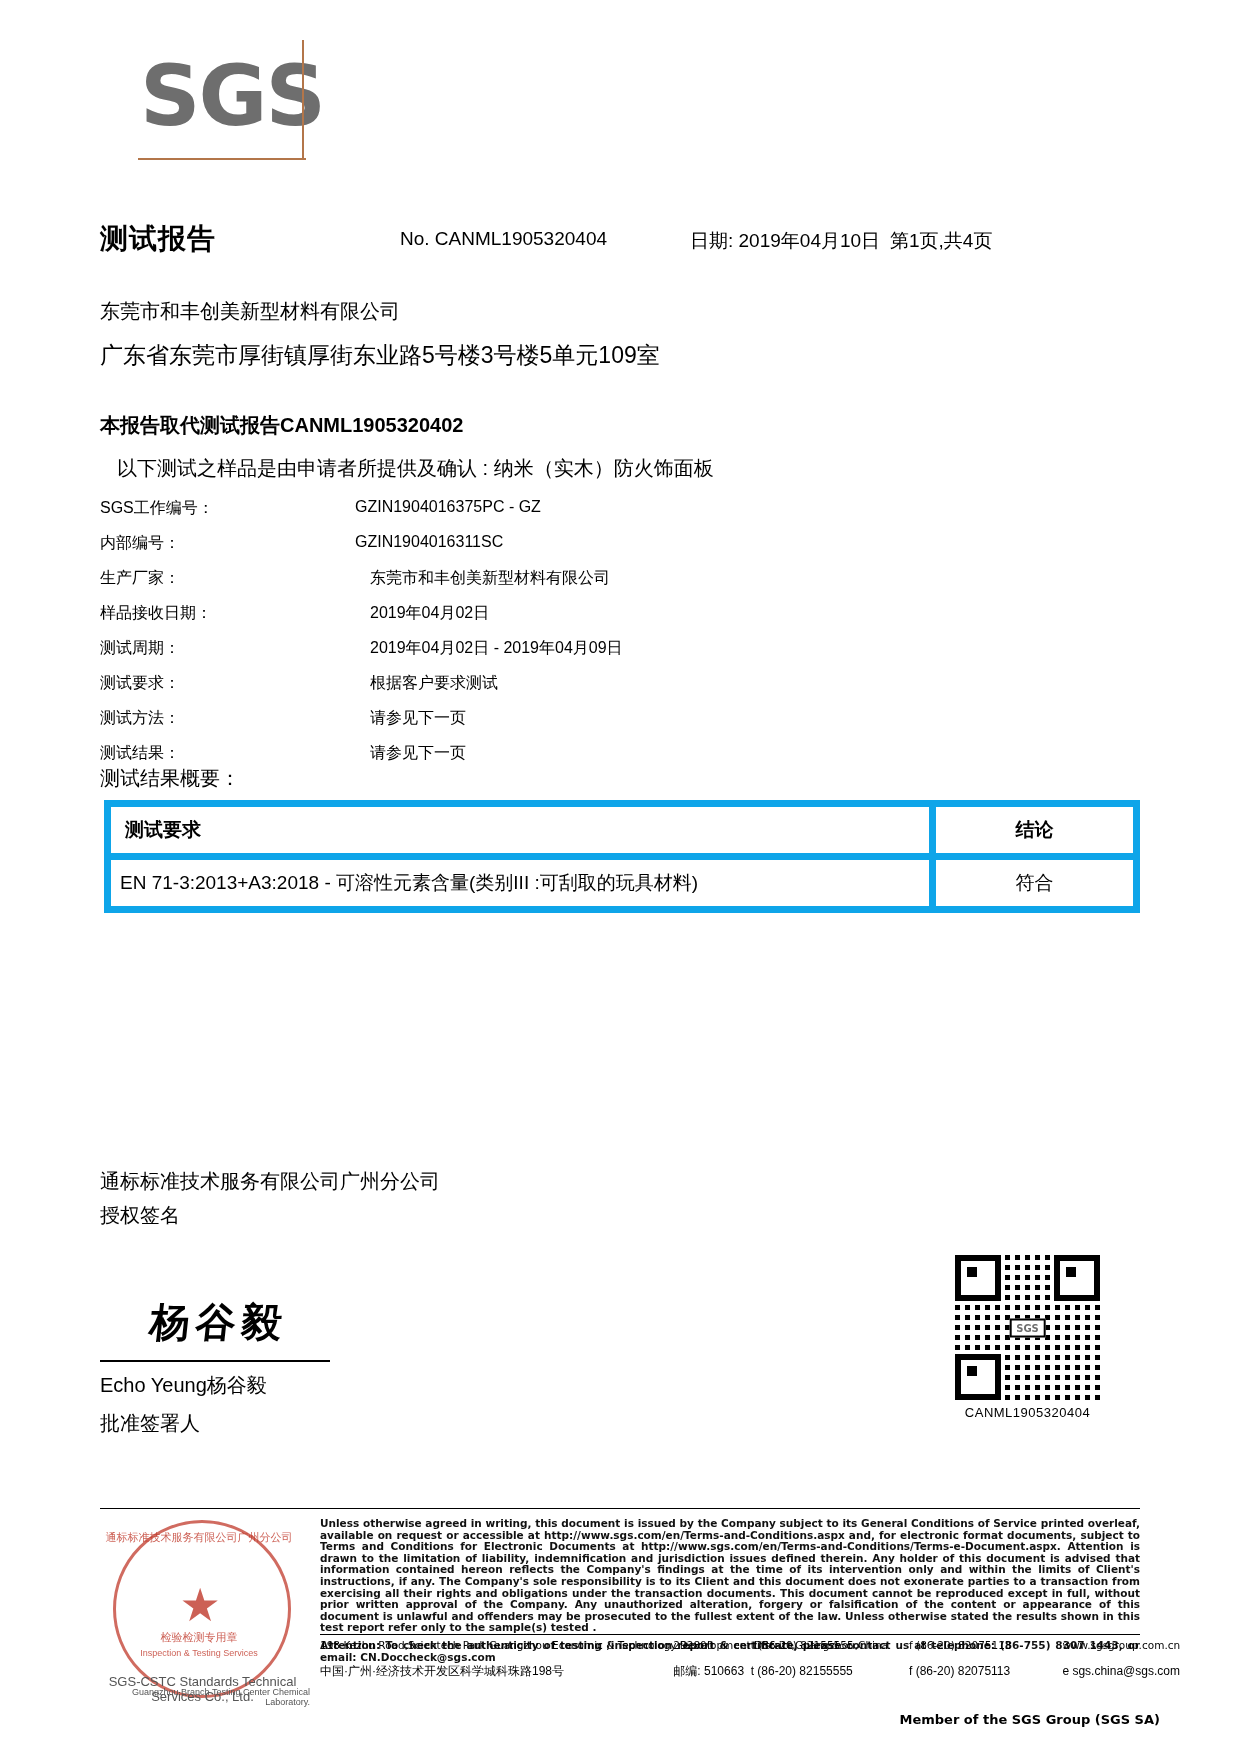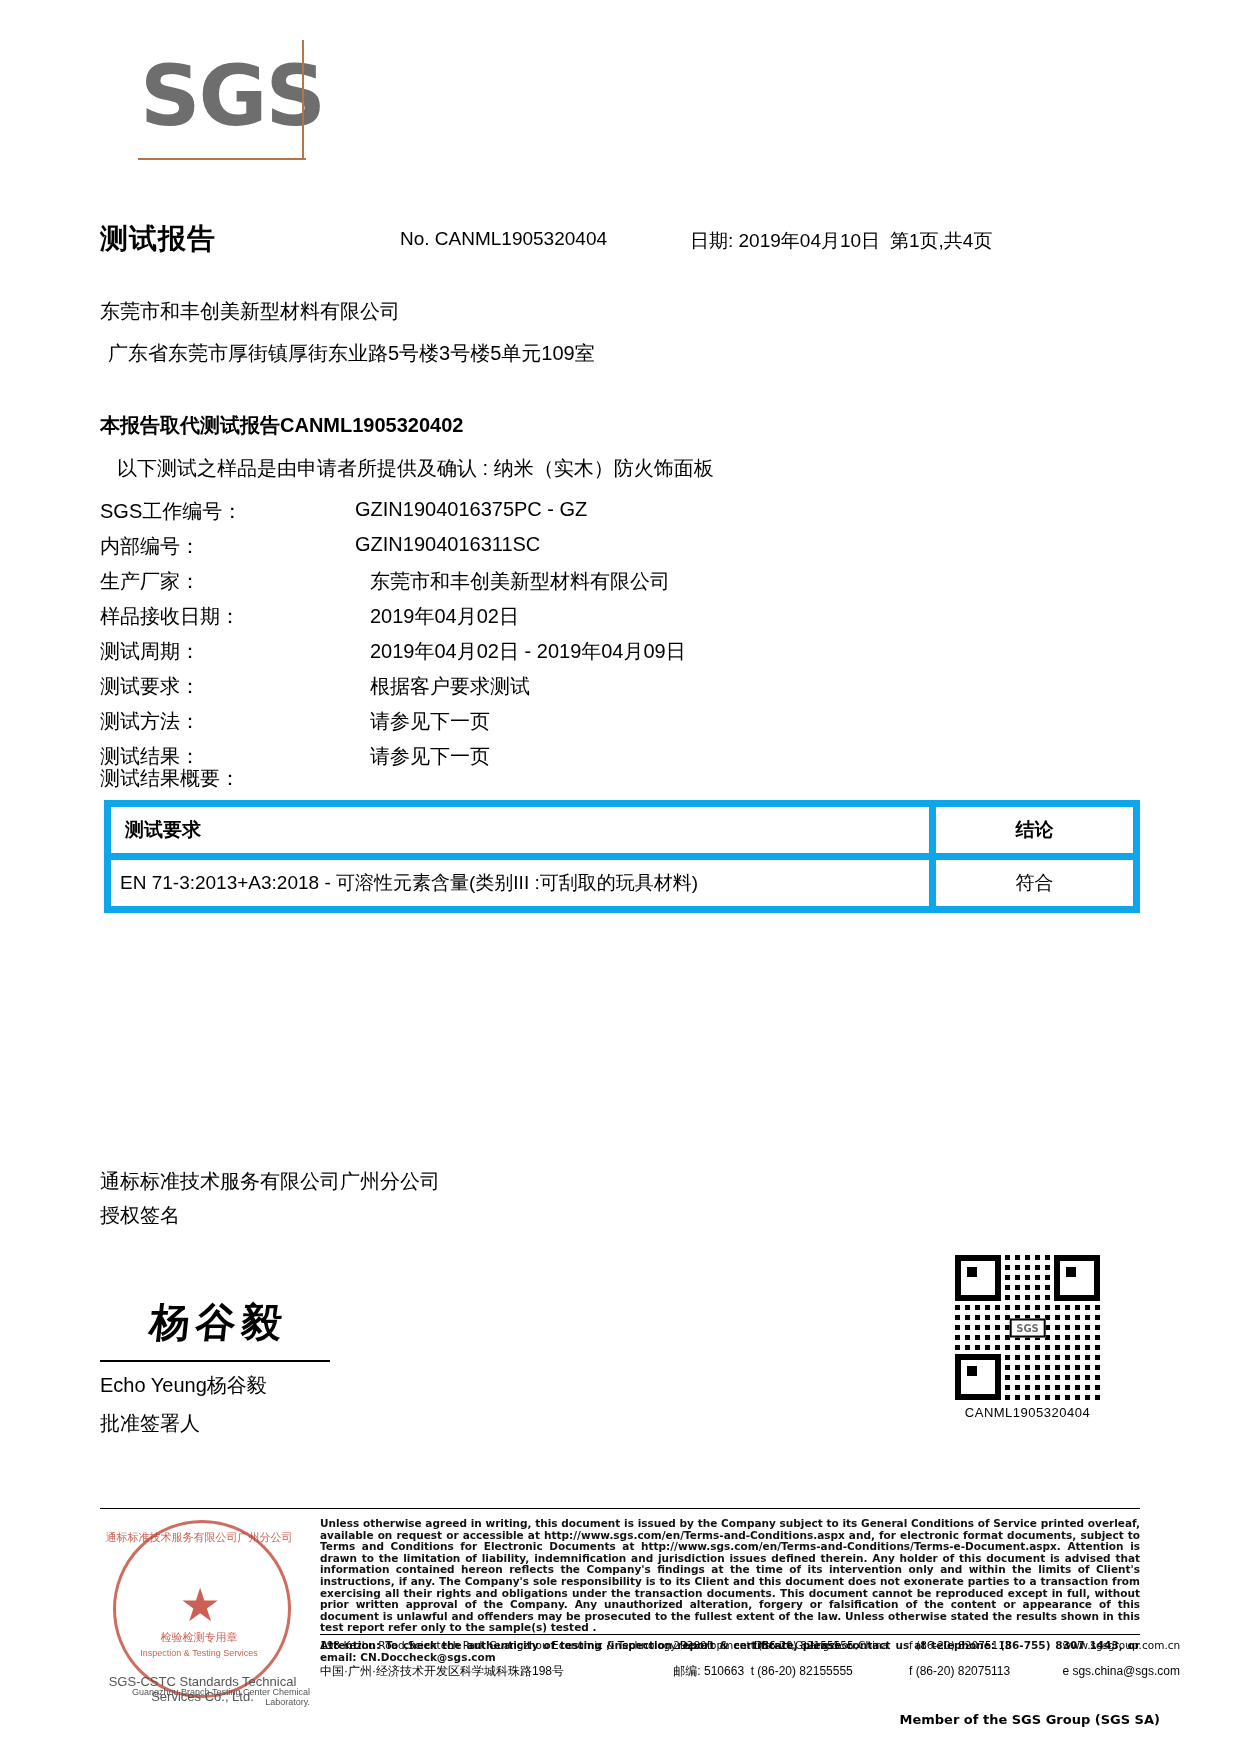--- a/index.html
+++ b/index.html
@@ -91,23 +91,23 @@
 
   
   .client-name {
     position: absolute;
     left: 100px;
     top: 298px;
     font-size: 20px;
   }
   .client-addr {
     position: absolute;
-    left: 108px;
+    left: 100px;
     top: 340px;
-    font-size: 20px;
+    font-size: 23px;
   }
 
   .supersede {
     position: absolute;
     left: 100px;
     top: 412px;
     font-size: 20px;
     font-weight: bold;
   }
   .sample-line {
@@ -120,21 +120,21 @@
   
   .fields {
     position: absolute;
     left: 100px;
     top: 498px;
     width: 1000px;
   }
   .field-row {
     height: 35px;
     position: relative;
-    font-size: 20px;
+    font-size: 16px;
   }
   .field-label {
     position: absolute;
     left: 0;
     top: 0;
   }
   .field-value {
     position: absolute;
     top: 0;
   }

